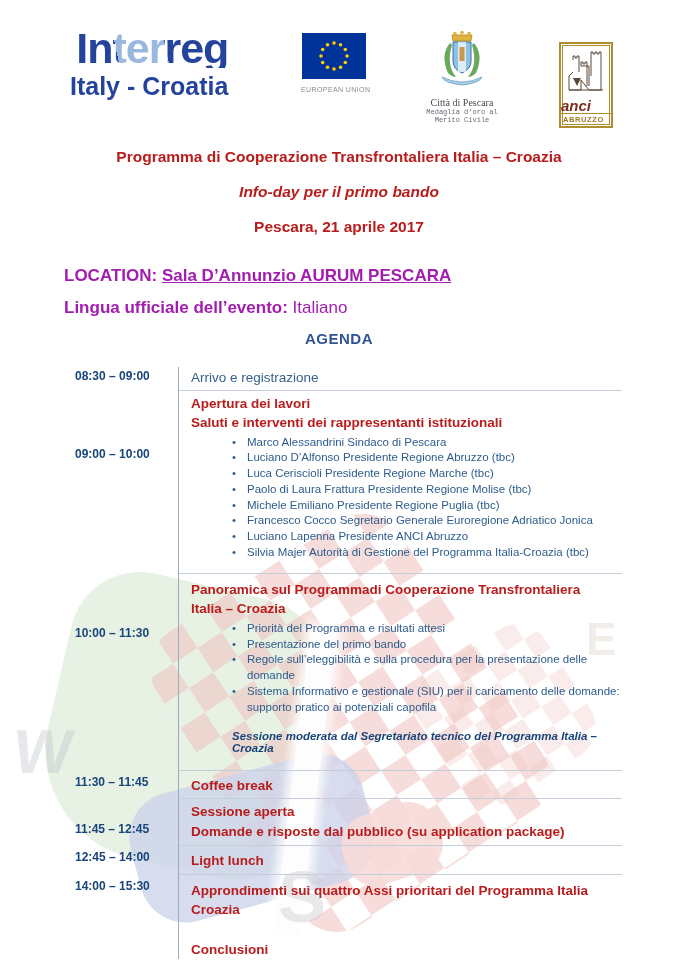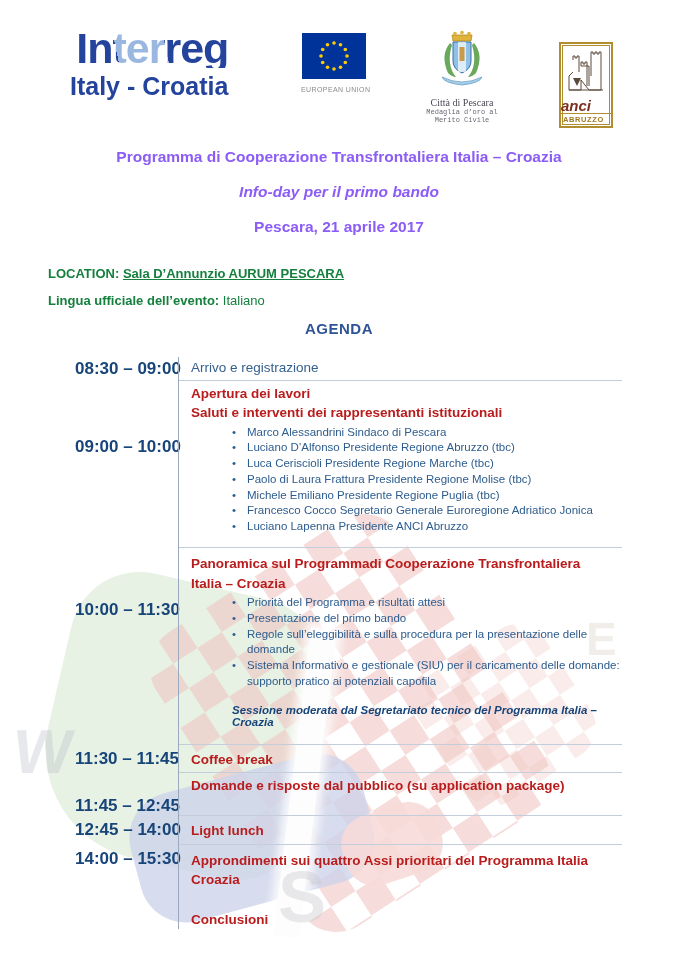--- a/index.html
+++ b/index.html
@@ -43,37 +43,37 @@
   .pescara-sub{font-family:Liberation Mono, monospace;font-size:7px;color:#6a6a75;}
   .anci-block{position:absolute;left:559px;top:42px;width:50px;height:82px;background:#fff;
       border:2px solid #b08d2f;box-shadow:inset 0 0 0 1px #fff, inset 0 0 0 2px #b08d2f;
       display:flex;flex-direction:column;}
   .anci-castle{flex:1;display:flex;align-items:center;justify-content:center;}
   .anci-name{font-size:15px;font-weight:bold;font-style:italic;color:#7a2f1f;line-height:13px;}
   .anci-sub{font-size:7.5px;font-weight:bold;color:#a07820;letter-spacing:.6px;
       border-top:1px solid #b08d2f;margin-top:1px;padding:1px 2px 2px;}
 
   
-  .titles{text-align:center;margin-top:16px;color:#8b5cf6;}
+  .titles{text-align:center;margin-top:16px;color:#b91c1c;}
   .title-line{font-size:15.5px;font-weight:bold;margin-bottom:17px;}
   .title-italic{font-style:italic;}
 
   
-  .meta{margin:30px 0 0 48px;font-size:13px;color:#15803d;}
+  .meta{margin:30px 0 0 64px;font-size:17px;color:#a21caf;}
   .meta-row{margin-bottom:12px;}
   .meta-label{font-weight:bold;}
   .meta-underline{font-weight:bold;text-decoration:underline;}
 
   
   .agenda-heading{text-align:center;font-size:15px;font-weight:bold;color:#2f5496;
       letter-spacing:.5px;margin:10px 0 0 0;}
   .agenda{position:relative;margin:18px 56px 0 75px;width:547px;}
   .agenda::before{content:"";position:absolute;left:103px;top:2px;bottom:4px;width:1px;background:#9aa9bd;}
   .agenda-row{display:flex;}
-  .time-cell{width:103px;flex:none;font-size:17px;font-weight:bold;color:#17457a;
+  .time-cell{width:103px;flex:none;font-size:12px;font-weight:bold;color:#17457a;
       padding-top:4px;white-space:nowrap;}
   .content-cell{flex:1;padding:3px 0 4px 13px;color:#17457a;}
   .content-cell.divided{border-bottom:1px solid #c4cedb;}
   .item{font-size:13.5px;line-height:19.5px;color:#35618e;}
   .item.bold{font-weight:bold;color:#b91c1c;}
   .bullets{list-style:none;margin:2px 0 0 0;padding:0;}
   .bullets li{position:relative;padding-left:56px;font-size:11.5px;line-height:15.8px;color:#2d5c8e;}
   .bullets li::before{content:"\2022";position:absolute;left:41px;top:0;color:#2d5c8e;}
   .row-note{font-size:11.5px;font-weight:bold;font-style:italic;color:#17457a;
       margin:14px 0 12px 41px;}
@@ -217,20 +217,23 @@
               </li>
               <li>
                 <div>Michele Emiliano Presidente Regione Puglia (tbc)</div>
               </li>
               <li>
                 <div>Francesco Cocco Segretario Generale Euroregione Adriatico Jonica</div>
               </li>
               <li>
                 <div>Luciano Lapenna Presidente ANCI Abruzzo</div>
               </li>
+              <li>
+                <div>Silvia Majer Autorità di Gestione del Programma Italia-Croazia (tbc)</div>
+              </li>
             </ul>
           </div>
         </div>
         <div class="agenda-row">
           <div class="time-cell">10:00 – 11:30</div>
           <div class="content-cell divided">
             <div class="item bold">Panoramica sul Programmadi Cooperazione Transfrontaliera</div>
             <div class="item bold">Italia – Croazia</div>
             <ul class="bullets">
               <li>
@@ -252,20 +255,21 @@
         </div>
         <div class="agenda-row">
           <div class="time-cell">11:30 – 11:45</div>
           <div class="content-cell divided">
             <div class="item bold">Coffee break</div>
           </div>
         </div>
         <div class="agenda-row">
           <div class="time-cell">11:45 – 12:45</div>
           <div class="content-cell divided">
+            <div class="item bold">Sessione aperta</div>
             <div class="item bold">Domande e risposte dal pubblico (su application package)</div>
           </div>
         </div>
         <div class="agenda-row">
           <div class="time-cell">12:45 – 14:00</div>
           <div class="content-cell divided">
             <div class="item bold">Light lunch</div>
           </div>
         </div>
         <div class="agenda-row">

